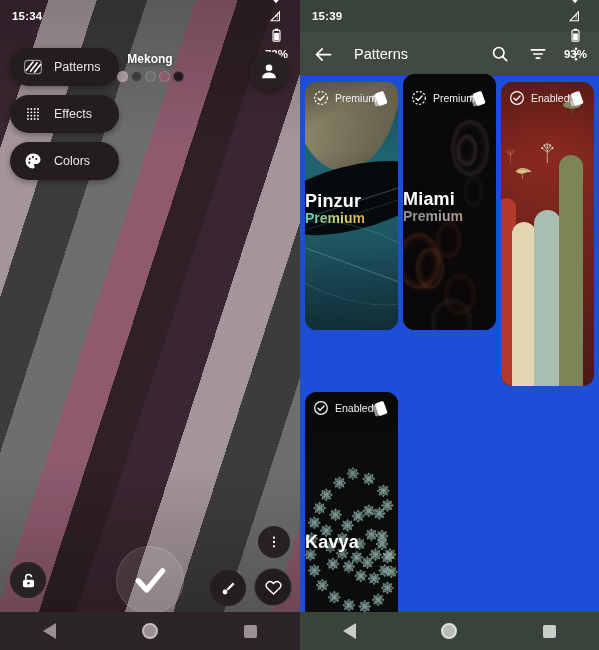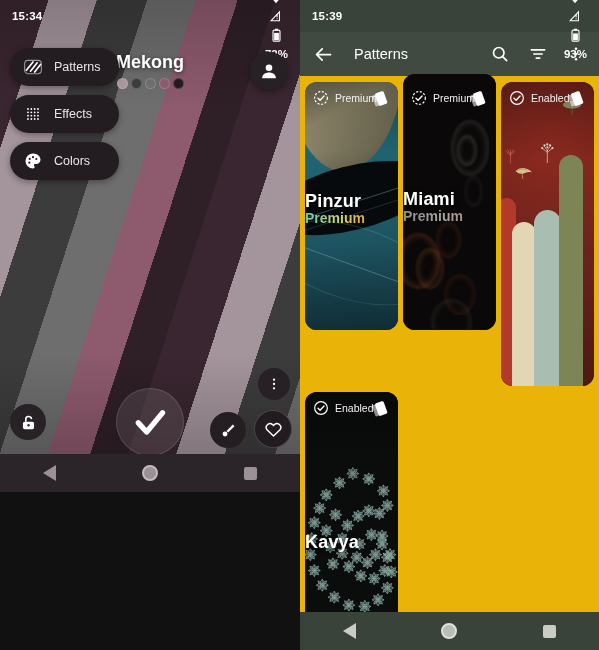--- a/index.html
+++ b/index.html
@@ -3,21 +3,21 @@
 <meta charset="utf-8">
 <style>
   * { margin:0; padding:0; box-sizing:border-box; }
   html,body { width:599px; height:650px; background:#111; overflow:hidden;
     font-family:"Liberation Sans", sans-serif; }
 
   .screen { position:relative; width:599px; height:650px; display:flex; }
 
   
   .left {
-    position:relative; width:300px; height:492px; overflow:hidden;
+    position:relative; width:300px; height:650px; overflow:hidden;
     background:
       repeating-linear-gradient(108deg,
         #3a2630 0px, #3a2630 46px,
         #a4949c 46px, #a4949c 92px,
         #3c3c3c 92px, #3c3c3c 140px,
         #6e6e6e 140px, #6e6e6e 186px,
         #8d5a6e 186px, #8d5a6e 226px,
         #2f1f27 226px, #2f1f27 262px);
   }
   .left-shade { position:absolute; inset:0;
@@ -35,21 +35,21 @@
     display:flex; flex-direction:column; gap:9px; }
   .chip { display:flex; align-items:center; gap:10px;
     background:#231c20; border-radius:22px; padding:8px 18px 8px 12px;
     box-shadow:0 2px 6px rgba(0,0,0,.35); }
   .chip-label { color:#e9e4e6; font-size:12.5px; }
   .chip-ic { width:22px; height:22px; display:flex; align-items:center; justify-content:center; }
 
   
   .ltitle { position:absolute; top:52px; left:0; right:0; text-align:center; z-index:6;
     pointer-events:none; }
-  .ltitle-name { color:#fff; font-size:18px; font-weight:700;
+  .ltitle-name { color:#fff; font-size:12px; font-weight:700;
     text-shadow:0 1px 4px rgba(0,0,0,.6); }
   .dots { display:flex; gap:3px; justify-content:center; margin-top:5px; }
   .dot { width:11px; height:11px; border-radius:50%;
     border:1px solid rgba(255,255,255,.18); }
 
   
   .avatar { position:absolute; right:12px; top:52px; width:38px; height:38px;
     border-radius:50%; background:#272024; display:flex; align-items:center;
     justify-content:center; z-index:6; box-shadow:0 2px 6px rgba(0,0,0,.4); }
 
@@ -70,21 +70,21 @@
   .heartbtn { position:absolute; right:8px; bottom:44px; width:38px; height:38px;
     border-radius:50%; background:#221c20; border:1px solid rgba(255,255,255,.18);
     display:flex; align-items:center; justify-content:center; z-index:6; }
 
   .navbar { position:absolute; left:0; right:0; bottom:0; height:38px; z-index:7;
     display:flex; align-items:center; justify-content:space-around; }
   .navbar.left-nav { background:#2b2428; }
   .navbar.right-nav { background:#39433a; }
 
   
-  .right { position:relative; width:299px; height:650px; background:#eab308; overflow:hidden; }
+  .right { position:relative; width:299px; height:650px; background:#1d4ed8; overflow:hidden; }
   .r-statusbar { height:32px; background:#39433a; display:flex; align-items:center;
     padding:0 12px; color:#fff; font-size:11.5px; font-weight:700; }
   .appbar { height:44px; background:#404a41; display:flex; align-items:center;
     padding:0 10px; gap:12px; }
   .appbar-title { color:#fff; font-size:14.5px; margin-left:6px; flex:1; }
   .appbar-ic { width:26px; height:26px; display:flex; align-items:center; justify-content:center; }
 
   .grid { padding:6px 5px; display:grid; grid-template-columns:1fr 1fr 1fr;
     gap:6px 5px; }
   .card { position:relative; border-radius:12px; overflow:hidden;

